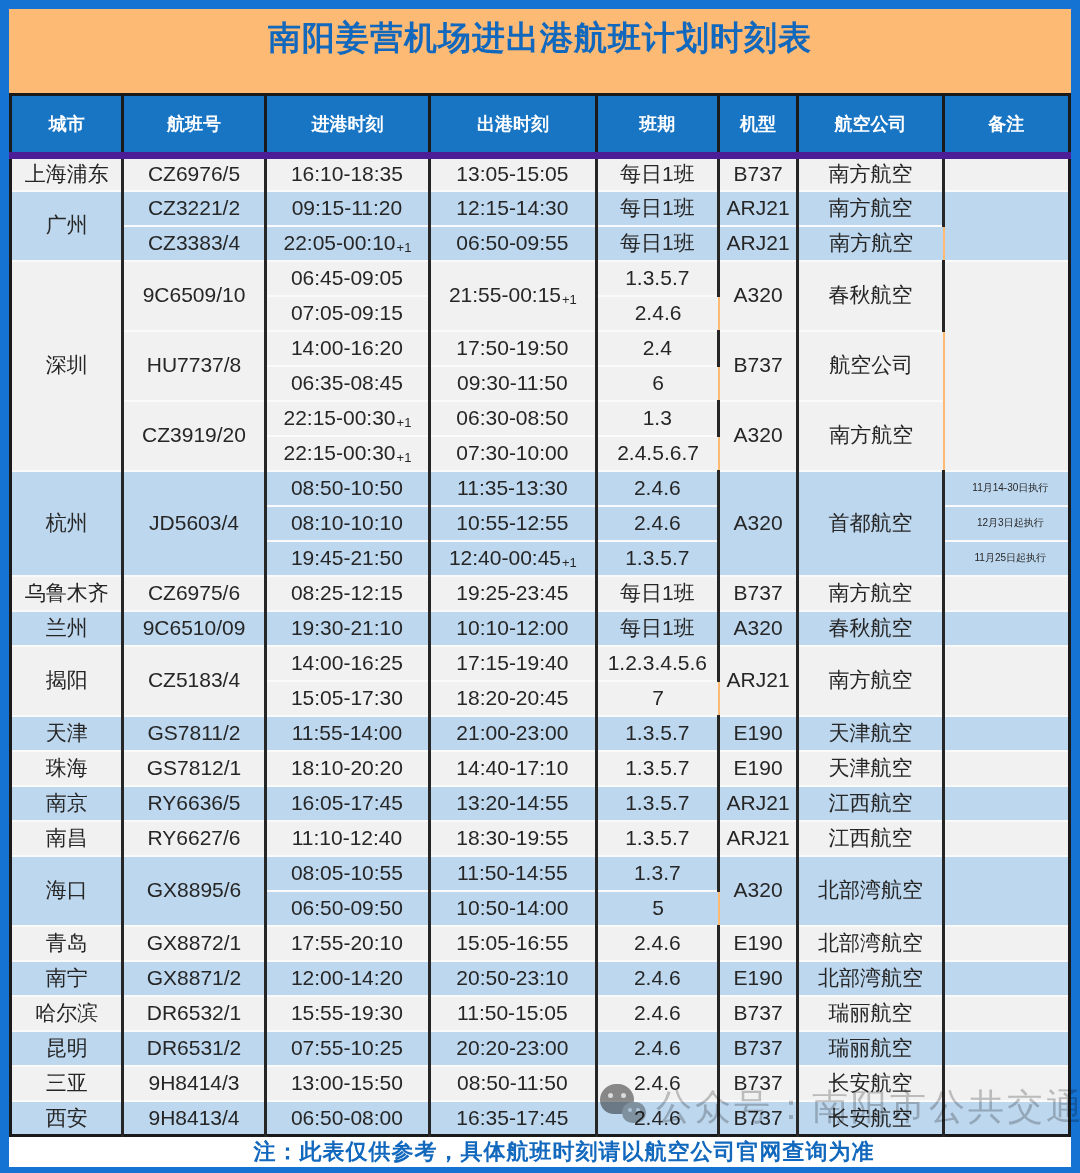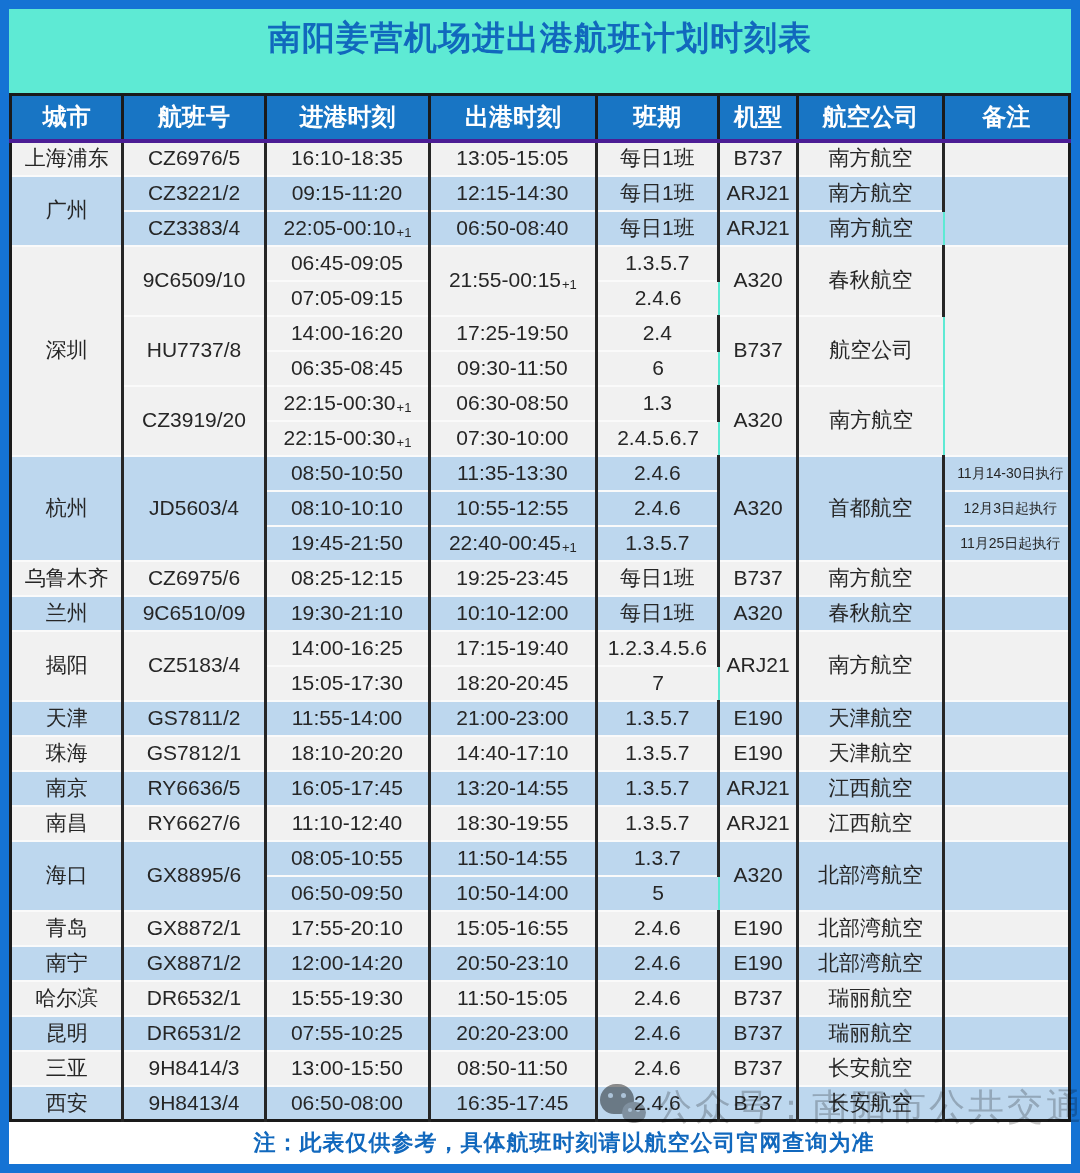--- a/index.html
+++ b/index.html
@@ -7,56 +7,56 @@
   .page{
     position:relative;
     width:1080px;height:1173px;
     background:#1573D4;
     padding:9px;
     font-family:"Liberation Sans","DejaVu Sans",sans-serif;
     overflow:hidden;
   }
   .panel{
     width:100%;height:100%;
-    background:#5eead4;
+    background:#fdba74;
     display:flex;flex-direction:column;
   }
   .title-block{height:84px;text-align:center;padding-top:11px;flex:0 0 auto;}
   .title{font-size:33px;font-weight:bold;color:#1168BD;letter-spacing:1px;line-height:1.1;}
   .subtitle{font-size:19px;font-weight:bold;color:#1168BD;margin-top:3px;}
   table.schedule{
     width:100%;
     border-collapse:collapse;
     table-layout:fixed;
     border:3px solid #1a1a1a;
     flex:0 0 auto;
   }
   th{
     background:#1875C4;color:#ffffff;
-    font-size:24px;font-weight:bold;
+    font-size:18px;font-weight:bold;
     height:46px;
     border-right:3px solid #1a1a1a;
-    border-bottom:4px solid #4c1d95;
-    padding:4px;white-space:nowrap;overflow:hidden;
+    border-bottom:7px solid #4c1d95;
+    padding:16px;white-space:nowrap;overflow:hidden;
   }
   th:last-child{border-right:0;}
   td{
     height:35px;
     text-align:center;vertical-align:middle;
     font-size:21px;color:#262626;
     border-right:3px solid #262626;
     border-bottom:2px solid #FAFAFA;
     padding:0;white-space:nowrap;overflow:hidden;
     line-height:1.05;
   }
   td:last-child{border-right:0;}
   tbody tr:last-child td{border-bottom:0;}
   tr.band-blue td{background:#BDD7EE;}
   tr.band-gray td{background:#F1F1F1;}
-  td.c-note{font-size:14px;padding-left:8px;}
+  td.c-note{font-size:10px;padding-left:8px;}
   .sup{font-size:13px;position:relative;top:2px;margin-left:1px;}
   .footer-note{
     flex:1 1 auto;
     display:flex;align-items:center;justify-content:center;
     font-size:22px;font-weight:bold;color:#1168BD;
     background:#ffffff;
     letter-spacing:1px;
     padding-left:48px;
   }
   .watermark{
@@ -139,21 +139,21 @@
             <td class="c-time"><span>09:15-11:20</span><span class="sup"></span></td>
             <td class="c-time"><span>12:15-14:30</span><span class="sup"></span></td>
             <td class="c-days">每日1班</td>
             <td class="c-model">ARJ21</td>
             <td class="c-airline">南方航空</td>
             <td class="c-note" rowspan="2"></td>
           </tr>
           <tr class="band-blue">
             <td class="c-no">CZ3383/4</td>
             <td class="c-time"><span>22:05-00:10</span><span class="sup">+1</span></td>
-            <td class="c-time"><span>06:50-08:40</span><span class="sup"></span></td>
+            <td class="c-time"><span>06:50-09:55</span><span class="sup"></span></td>
             <td class="c-days">每日1班</td>
             <td class="c-model">ARJ21</td>
             <td class="c-airline">南方航空</td>
           </tr>
           <tr class="band-gray">
             <td class="c-city" rowspan="6">深圳</td>
             <td class="c-no" rowspan="2">9C6509/10</td>
             <td class="c-time"><span>06:45-09:05</span><span class="sup"></span></td>
             <td class="c-time" rowspan="2"><span>21:55-00:15</span><span class="sup">+1</span></td>
             <td class="c-days">1.3.5.7</td>
@@ -161,21 +161,21 @@
             <td class="c-airline" rowspan="2">春秋航空</td>
             <td class="c-note" rowspan="6"></td>
           </tr>
           <tr class="band-gray">
             <td class="c-time"><span>07:05-09:15</span><span class="sup"></span></td>
             <td class="c-days">2.4.6</td>
           </tr>
           <tr class="band-gray">
             <td class="c-no" rowspan="2">HU7737/8</td>
             <td class="c-time"><span>14:00-16:20</span><span class="sup"></span></td>
-            <td class="c-time"><span>17:25-19:50</span><span class="sup"></span></td>
+            <td class="c-time"><span>17:50-19:50</span><span class="sup"></span></td>
             <td class="c-days">2.4</td>
             <td class="c-model" rowspan="2">B737</td>
             <td class="c-airline" rowspan="2">航空公司</td>
           </tr>
           <tr class="band-gray">
             <td class="c-time"><span>06:35-08:45</span><span class="sup"></span></td>
             <td class="c-time"><span>09:30-11:50</span><span class="sup"></span></td>
             <td class="c-days">6</td>
           </tr>
           <tr class="band-gray">
@@ -202,21 +202,21 @@
             <td class="c-note">11月14-30日执行</td>
           </tr>
           <tr class="band-blue">
             <td class="c-time"><span>08:10-10:10</span><span class="sup"></span></td>
             <td class="c-time"><span>10:55-12:55</span><span class="sup"></span></td>
             <td class="c-days">2.4.6</td>
             <td class="c-note">12月3日起执行</td>
           </tr>
           <tr class="band-blue">
             <td class="c-time"><span>19:45-21:50</span><span class="sup"></span></td>
-            <td class="c-time"><span>22:40-00:45</span><span class="sup">+1</span></td>
+            <td class="c-time"><span>12:40-00:45</span><span class="sup">+1</span></td>
             <td class="c-days">1.3.5.7</td>
             <td class="c-note">11月25日起执行</td>
           </tr>
           <tr class="band-gray">
             <td class="c-city">乌鲁木齐</td>
             <td class="c-no">CZ6975/6</td>
             <td class="c-time"><span>08:25-12:15</span><span class="sup"></span></td>
             <td class="c-time"><span>19:25-23:45</span><span class="sup"></span></td>
             <td class="c-days">每日1班</td>
             <td class="c-model">B737</td>

